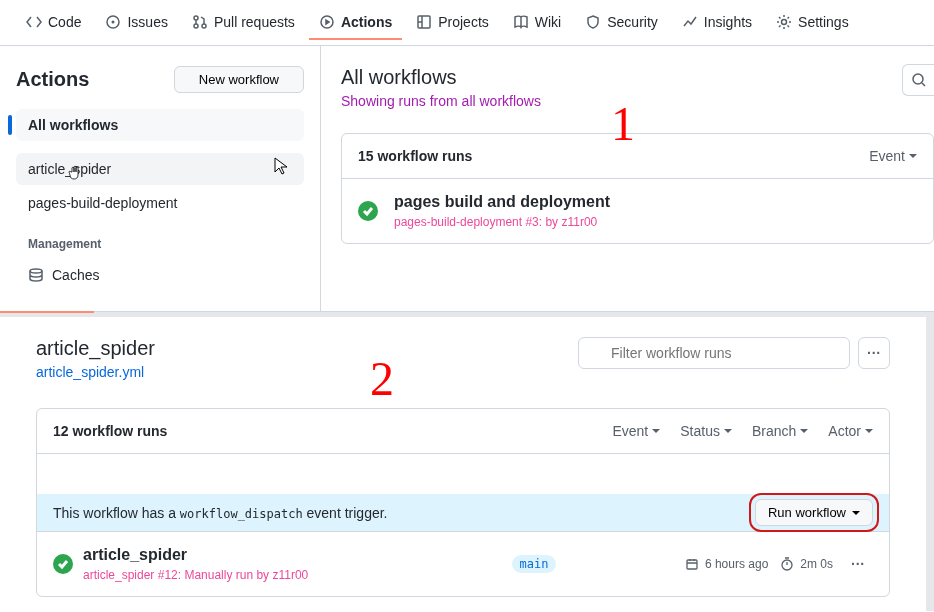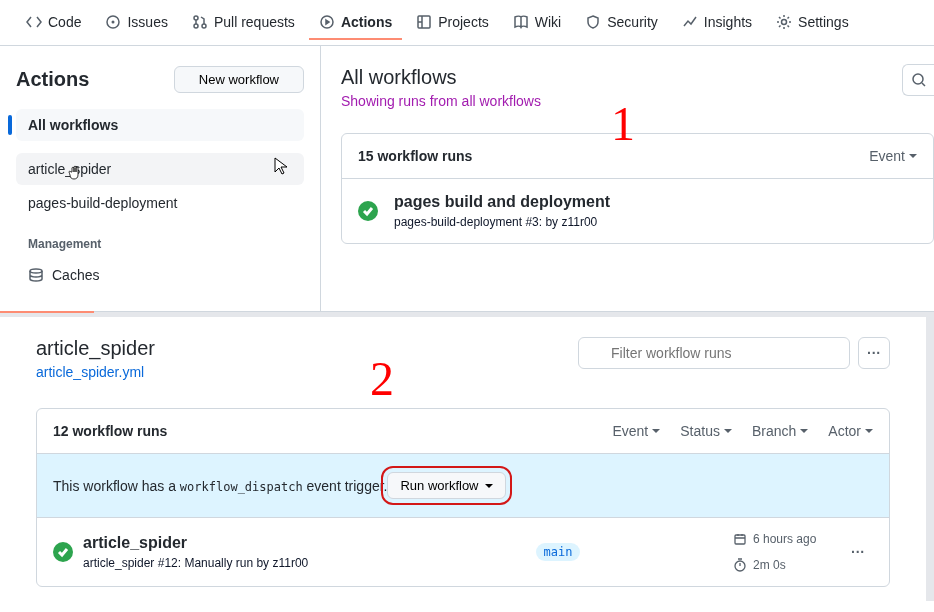--- a/index.html
+++ b/index.html
@@ -30,21 +30,21 @@
   .search-btn { position:absolute; top:18px; right:0; width:32px; height:32px; border:1px solid #d0d7de; border-radius:6px 0 0 6px; display:flex; align-items:center; justify-content:center; border-right:none; }
   
   .runs-box { border:1px solid #d0d7de; border-radius:6px; margin-top:24px; margin-right:0; }
   .runs-box-h { display:flex; justify-content:space-between; align-items:center; padding:14px 16px; border-bottom:1px solid #d0d7de; font-size:14px; }
   .runs-box-h .left { font-weight:600; }
   .runs-box-h .right { color:#57606a; display:inline-flex; align-items:center; gap:4px; cursor:pointer; }
   .run-row { display:flex; align-items:center; padding:14px 16px; gap:16px; }
   .status-ico { width:20px; height:20px; border-radius:50%; background:#2da44e; display:flex; align-items:center; justify-content:center; flex-shrink:0; }
   .status-ico svg { width:12px; height:12px; stroke:#fff; stroke-width:3; fill:none; }
   .run-title { font-weight:600; font-size:16px; }
-  .run-sub { color:#0f172a; font-size:12px; margin-top:4px; }
+  .run-sub { color:#ec4899; font-size:12px; margin-top:4px; }
 
   
   .anno { position:absolute; color:#ff0000; font-size:48px; font-weight:400; font-family: "Times New Roman", serif; pointer-events:none; }
   .cursor-overlay { position:absolute; pointer-events:none; }
   
   
   .sep { height:6px; background:#e5e7eb; border-top:2px solid #fd8c73; width:94px; }
   .sep-bg { height:6px; background:#e5e7eb; }
   .panel2 { position:relative; padding: 20px 0 0 36px; border-right:8px solid #e5e7eb; }
   .panel2-top { display:flex; align-items:flex-start; justify-content:space-between; padding-right:36px; }
@@ -53,27 +53,27 @@
   .filter-wrap { display:flex; gap:8px; }
   .filter-input { width:272px; height:32px; border:1px solid #d0d7de; border-radius:6px; padding:0 10px 0 32px; font-size:14px; position:relative; }
   .filter-box { position:relative; }
   .filter-box svg { position:absolute; left:8px; top:8px; width:16px; height:16px; stroke:#57606a; fill:none; stroke-width:1.5; }
   .kebab { width:32px; height:32px; border:1px solid #d0d7de; border-radius:6px; display:flex; align-items:center; justify-content:center; cursor:pointer; font-weight:bold; color:#57606a; }
 
   .runs2 { border:1px solid #d0d7de; border-radius:6px; margin:28px 36px 0 0; }
   .runs2-h { display:flex; justify-content:space-between; align-items:center; padding:14px 16px; border-bottom:1px solid #d0d7de; }
   .runs2-h .filters { display:flex; gap:20px; color:#57606a; font-size:14px; }
   .runs2-h .filters span { display:inline-flex; align-items:center; gap:4px; cursor:pointer; }
-  .dispatch { background:#ddf4ff; padding:18px 16px; display:flex; justify-content:flex-start; align-items:center; border-bottom:1px solid #d0d7de; }
+  .dispatch { background:#ddf4ff; padding:5px 16px; display:flex; justify-content:space-between; align-items:center; border-bottom:1px solid #d0d7de;margin-top:40px; }
   .dispatch code { font-family: ui-monospace,SFMono-Regular,Consolas,monospace; font-size:12px; }
   .run-wf-btn { background:#f6f8fa; border:1px solid #d0d7de; border-radius:6px; padding:5px 12px; font-size:13px; font-weight:500; display:inline-flex; align-items:center; gap:6px; cursor:pointer; outline:2px solid #d31717; outline-offset:4px; }
   .row2 { display:flex; align-items:center; padding:14px 16px; gap:10px; }
   .row2 .mid { flex:1; display:flex; justify-content:center; }
   .branch-tag { background:#ddf4ff; color:#0969da; font-family:ui-monospace,monospace; font-size:12px; padding:2px 8px; border-radius:10px; }
-  .row2 .meta { display:flex; flex-direction:column; gap:12px; font-size:12px; color:#57606a; min-width:100px; }
+  .row2 .meta { display:flex; flex-direction:row; gap:12px; font-size:12px; color:#57606a; min-width:100px; }
   .row2 .meta span { display:inline-flex; align-items:center; gap:6px; }
   .row-kebab { color:#57606a; cursor:pointer; padding:4px 8px; font-weight:bold; }
   .caret { display:inline-block; width:0; height:0; border-left:4px solid transparent; border-right:4px solid transparent; border-top:4px solid currentColor; vertical-align: middle; }
 </style>
 </head>
 <body>
 
 <div class="topnav">
   <div class="topnav-item">
     <svg>

